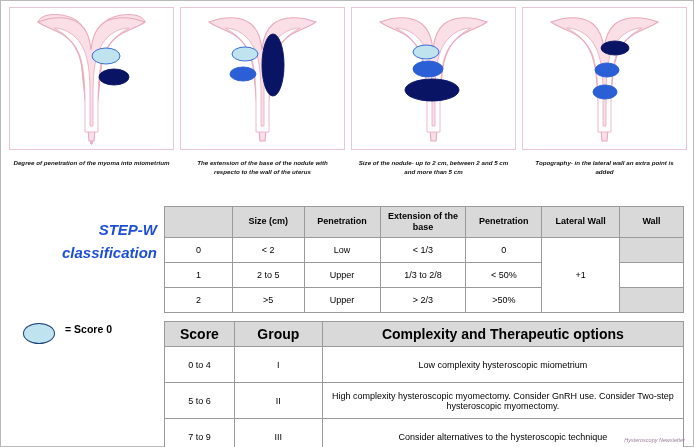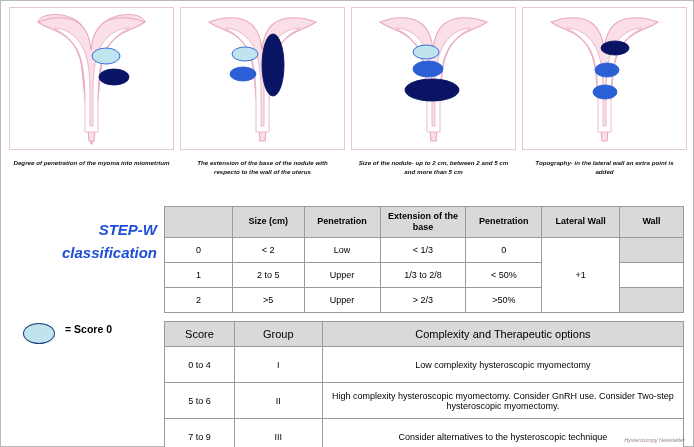--- a/index.html
+++ b/index.html
@@ -134,23 +134,23 @@
   .t1 .shade { background: #d9d9d9; }
 
   .t2 {
     position: absolute;
     left: 163px;
     top: 320px;
     width: 520px;
   }
   .t2 th {
     background: #d9d9d9;
-    font-weight: normal;
+    font-weight: bold;
     height: 24px;
-    font-size: 11px;
+    font-size: 14px;
   }
   .t2 td {
     height: 31px;
     font-size: 9px;
     padding: 2px 6px;
   }
   .t2 .grp { font-weight: normal; }
 
   .footer-note {
     position: absolute;
@@ -289,21 +289,21 @@
       <tr>
         <th>Score</th>
         <th>Group</th>
         <th>Complexity and Therapeutic options</th>
       </tr>
     </thead>
     <tbody>
       <tr>
         <td>0 to 4</td>
         <td class="grp">I</td>
-        <td>Low complexity hysteroscopic myomectomy</td>
+        <td>Low complexity hysteroscopic miometrium</td>
       </tr>
       <tr>
         <td>5 to 6</td>
         <td class="grp">II</td>
         <td>High complexity hysteroscopic myomectomy. Consider GnRH use. Consider Two-step hysteroscopic myomectomy.</td>
       </tr>
       <tr>
         <td>7 to 9</td>
         <td class="grp">III</td>
         <td>Consider alternatives to the hysteroscopic technique</td>

